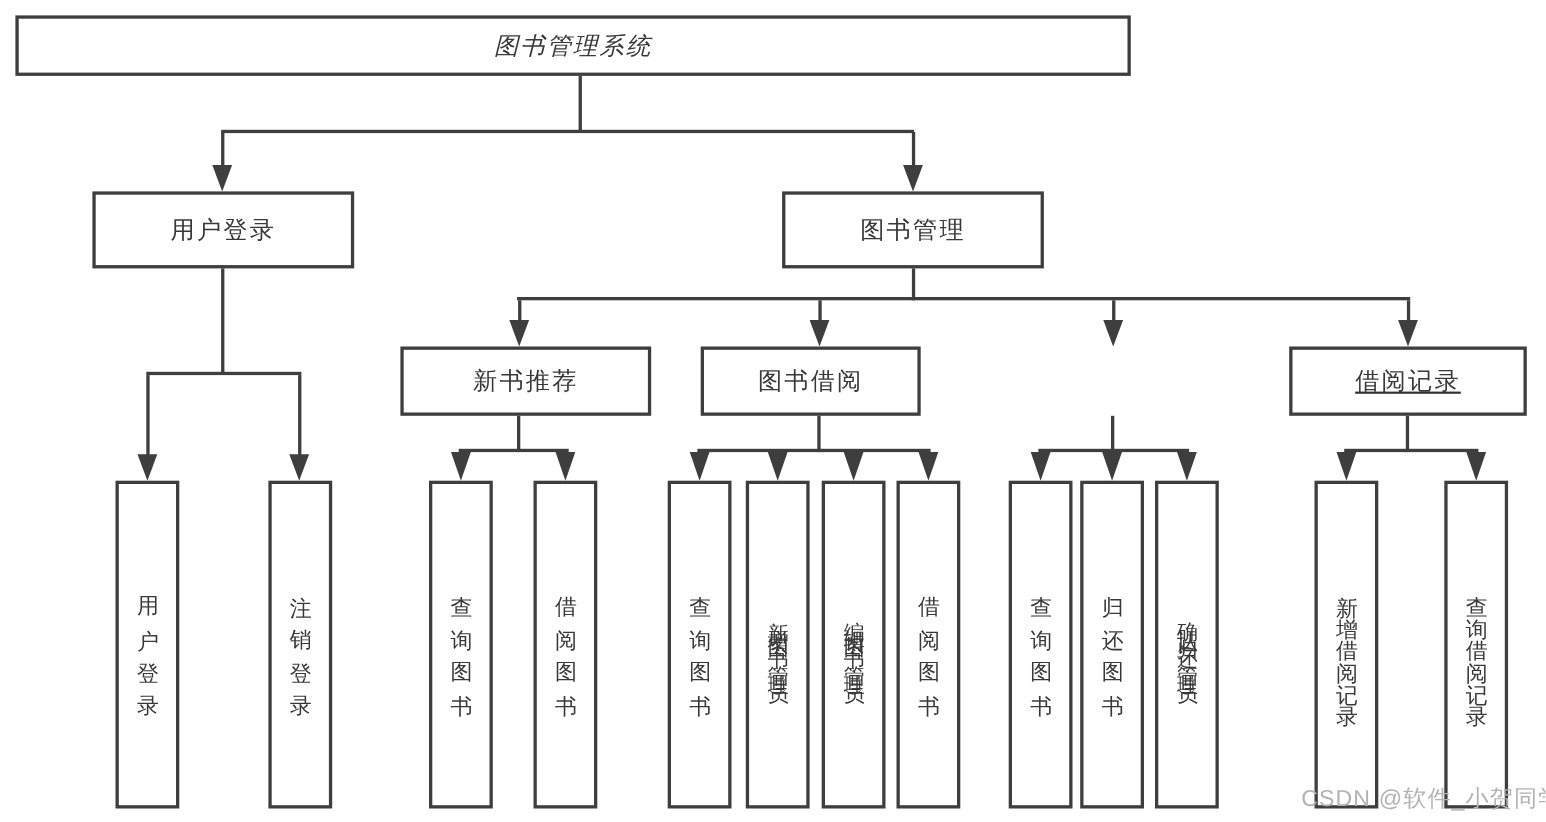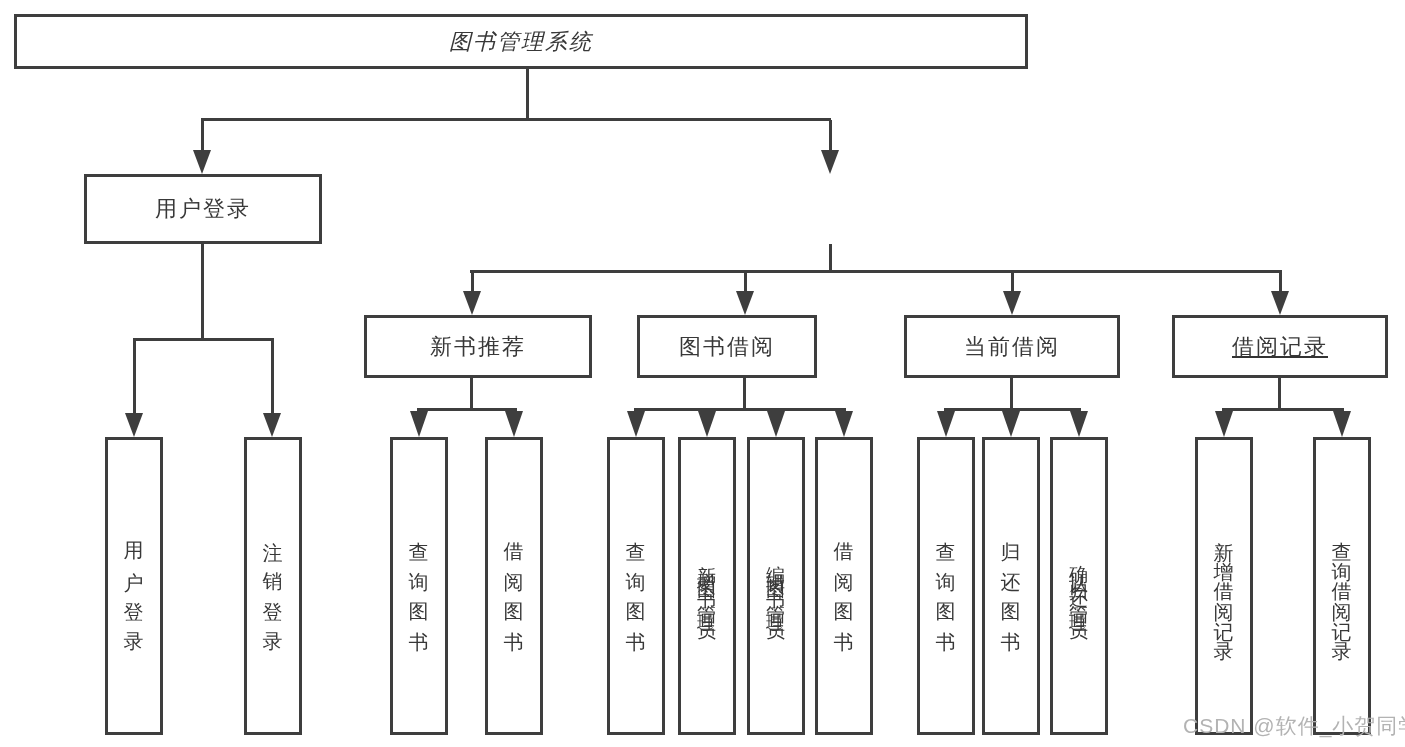--- a/index.html
+++ b/index.html
@@ -32,20 +32,23 @@
   <div class="vline" style="left:526px;top:69px;width:3px;height:51px;"></div>
   <div class="hline" style="left:201px;top:118px;width:630px;height:3px;"></div>
   <div class="vline" style="left:201px;top:120px;width:3px;height:32px;"></div>
   <div class="arr" style="left:193px;top:150px;"></div>
   <div class="vline" style="left:829px;top:120px;width:3px;height:32px;"></div>
   <div class="arr" style="left:821px;top:150px;"></div>
 
   <div class="box" style="left:84px;top:174px;width:238px;height:70px;">
     <span class="hnode">用户登录</span>
   </div>
+  <div class="box" style="left:711px;top:174px;width:238px;height:70px;">
+    <span class="hnode">图书管理</span>
+  </div>
 
   <div class="vline" style="left:201px;top:244px;width:3px;height:96px;"></div>
   <div class="hline" style="left:133px;top:338px;width:141px;height:3px;"></div>
   <div class="vline" style="left:133px;top:341px;width:3px;height:74px;"></div>
   <div class="arr" style="left:125px;top:413px;"></div>
   <div class="vline" style="left:271px;top:341px;width:3px;height:74px;"></div>
   <div class="arr" style="left:263px;top:413px;"></div>
 
   <div class="box" style="left:105px;top:437px;width:58px;height:298px;">
     <span class="vtext ls4">用户登录</span>
@@ -61,25 +64,22 @@
   <div class="vline" style="left:744px;top:273px;width:3px;height:20px;"></div>
   <div class="arr" style="left:736px;top:291px;"></div>
   <div class="vline" style="left:1011px;top:273px;width:3px;height:20px;"></div>
   <div class="arr" style="left:1003px;top:291px;"></div>
   <div class="vline" style="left:1279px;top:273px;width:3px;height:20px;"></div>
   <div class="arr" style="left:1271px;top:291px;"></div>
 
   <div class="box" style="left:364px;top:315px;width:228px;height:63px;text-align:center;">
     <span class="hnode">新书推荐</span>
   </div>
-  <div class="box" style="left:637px;top:315px;width:180px;height:63px;">
+  <div class="box" style="left:637px;top:315px;width:200px;height:63px;">
     <span class="hnode">图书借阅</span>
-  </div>
-  <div class="box" style="left:904px;top:315px;width:216px;height:63px;">
-    <span class="hnode">当前借阅</span>
   </div>
   <div class="box" style="left:1172px;top:315px;width:216px;height:63px;text-decoration:underline;">
     <span class="hnode">借阅记录</span>
   </div>
 
   <div class="vline" style="left:470px;top:378px;width:3px;height:33px;"></div>
   <div class="hline" style="left:417px;top:408px;width:100px;height:3px;"></div>
   <div class="arr big" style="left:410px;top:411px;"></div>
   <div class="arr big" style="left:505px;top:411px;"></div>
 

